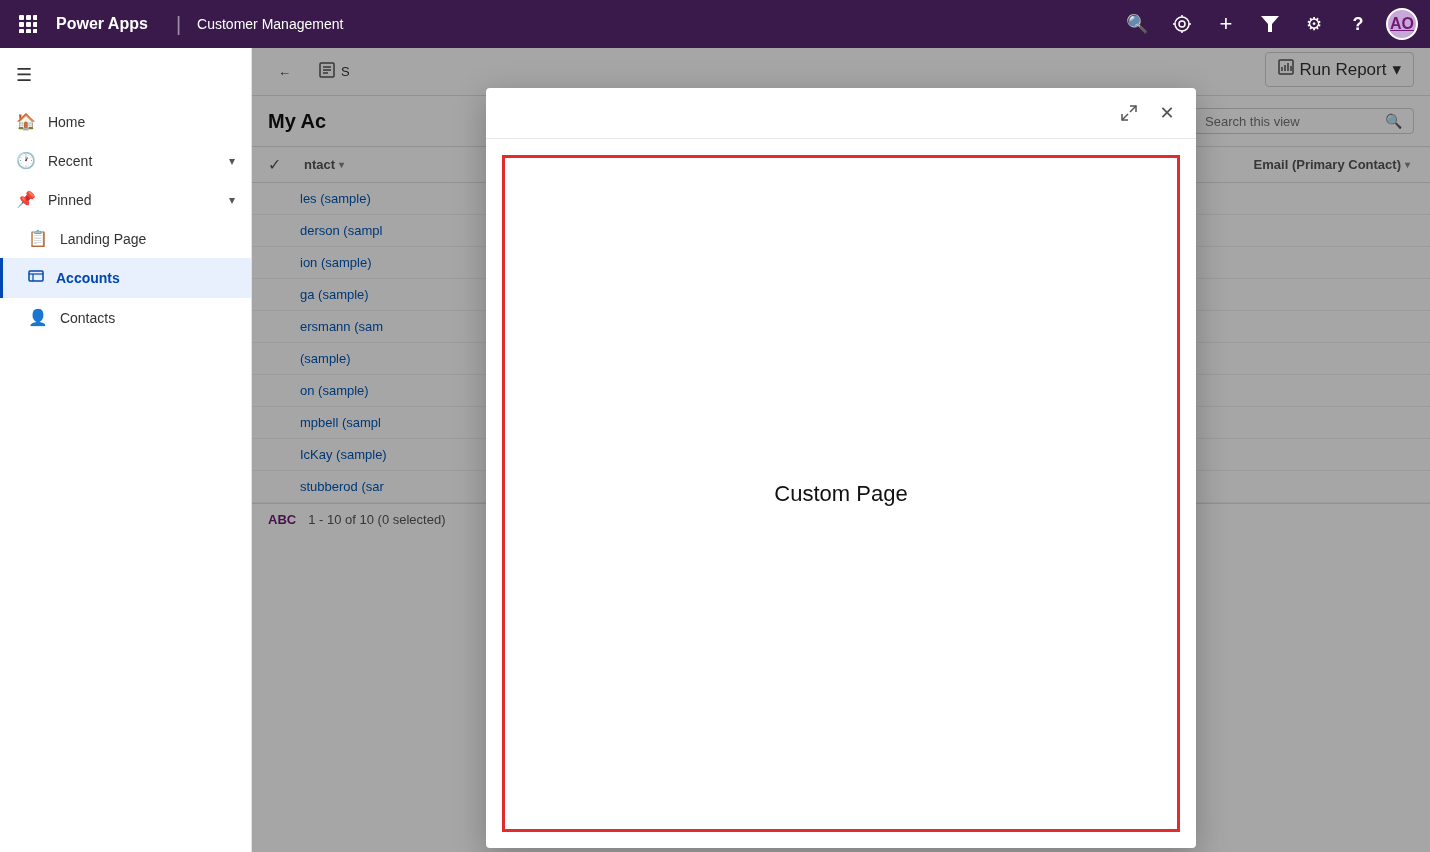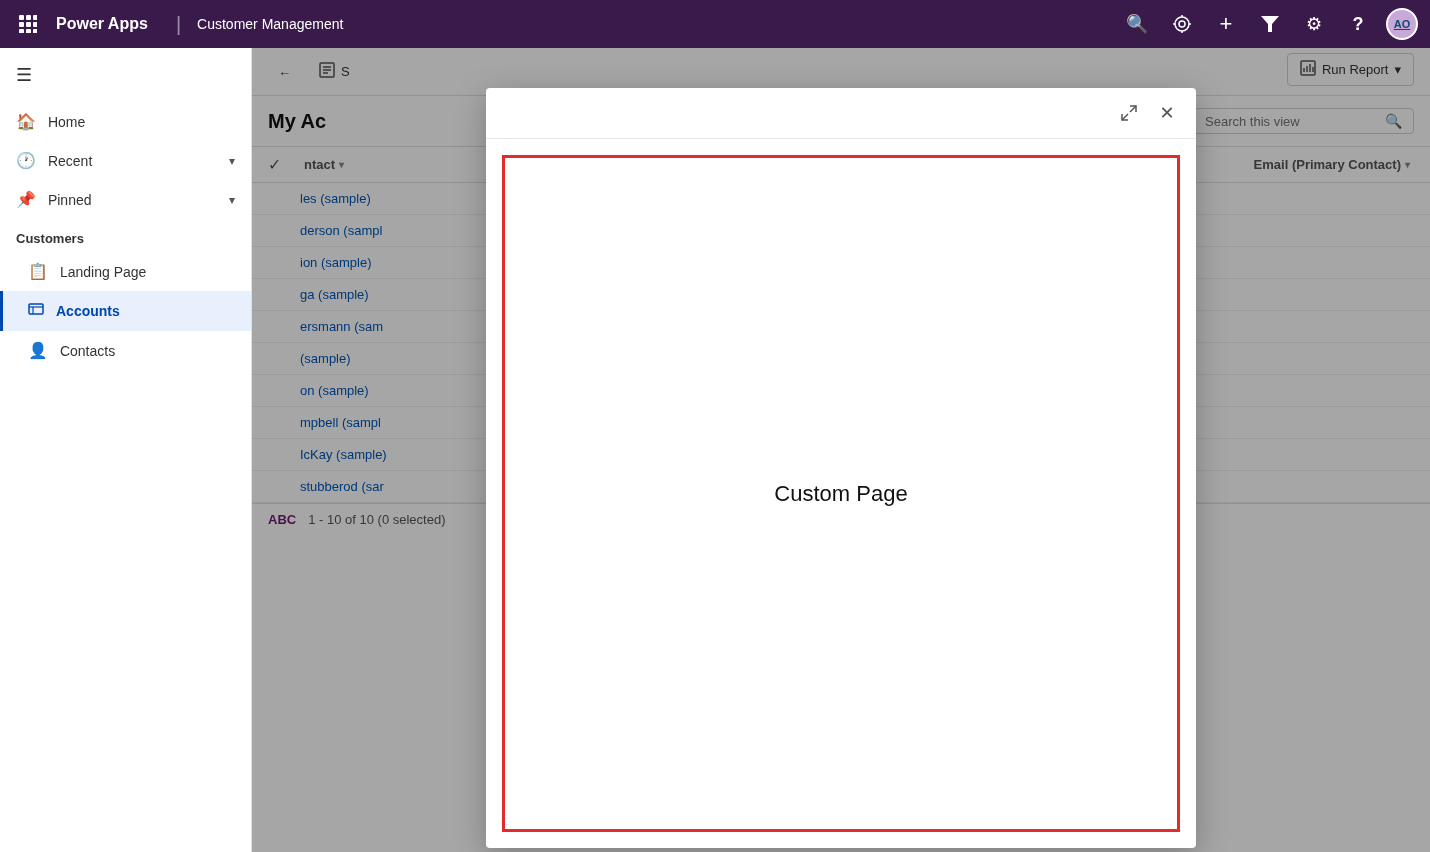--- a/index.html
+++ b/index.html
@@ -42,22 +42,22 @@
       align-items: center;
       justify-content: center;
       border-radius: 4px;
     }
     .top-nav-avatar {
       width: 32px;
       height: 32px;
       border-radius: 50%;
       border: 2px solid white;
       background: #c8a8d8;
-      color: #0c4a6e;
-      font-size: 11px;
+      color: #701a75;
+      font-size: 16px;
       font-weight: 700;
       display: flex;
       align-items: center;
       justify-content: center;
       cursor: pointer;
       text-decoration: underline;
     }
 
     
     .main-layout {
@@ -166,21 +166,21 @@
       flex-direction: column;
     }
     .run-report-btn {
       display: flex;
       align-items: center;
       gap: 6px;
       padding: 6px 12px;
       border: 1px solid #d0d0d0;
       background: white;
       cursor: pointer;
-      font-size: 13px;
+      font-size: 17px;
       color: #333;
       border-radius: 4px;
     }
     .kebab-btn {
       padding: 6px 8px;
       border: none;
       background: transparent;
       cursor: pointer;
       font-size: 16px;
       color: #555;
@@ -393,21 +393,20 @@
       <span class="icon">🕐</span>
       <span>Recent</span>
       <span class="chevron">▾</span>
     </div>
     <div class="sidebar-nav-item">
       <span class="icon">📌</span>
       <span>Pinned</span>
       <span class="chevron">▾</span>
     </div>
 
-    <div class="sidebar-section-title">Customers</div>
 
     <div class="sidebar-sub-item">
       <span class="icon">📋</span>
       <span>Landing Page</span>
     </div>
     <div class="sidebar-sub-item active">
       <span class="icon">
         <svg width="16" height="16" viewBox="0 0 16 16" fill="none">
           <rect x="1" y="3" width="14" height="10" rx="1" stroke="#0047b3" stroke-width="1.5" fill="none"></rect>
           <line x1="1" y1="6" x2="15" y2="6" stroke="#0047b3" stroke-width="1.2"></line>

